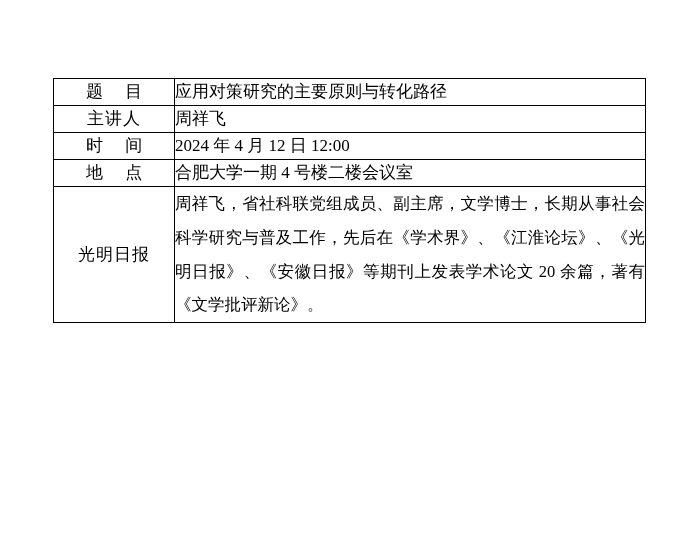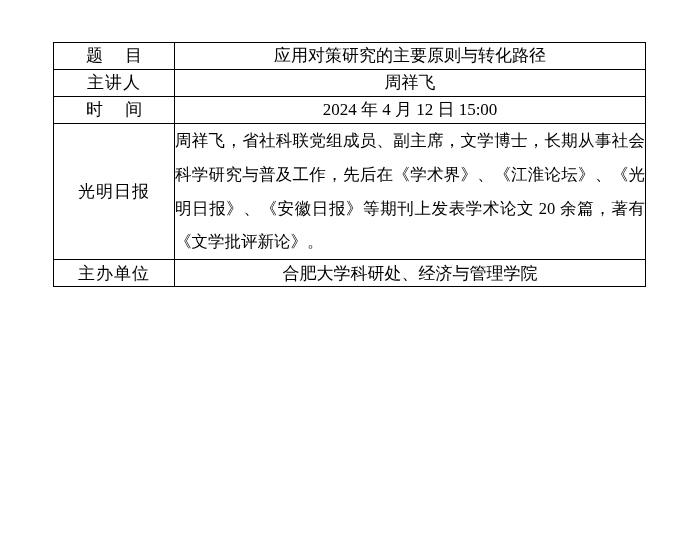--- a/index.html
+++ b/index.html
@@ -23,40 +23,41 @@
   .table-wrap {
     position: absolute;
     left: 53px;
     top: 42px;
     width: 593px;
   }
   table.info-table {
     width: 593px;
     border-collapse: collapse;
     table-layout: fixed;
+    margin-top: 36px;
   }
   table.info-table td {
     border: 1px solid #000000;
     padding: 0;
     vertical-align: middle;
   }
   td.label-cell {
     width: 120px;
     text-align: center;
     font-size: 17px;
     line-height: 1.5;
     letter-spacing: 0.5px;
     padding: 9px 4px;
     white-space: nowrap;
   }
   td.value-cell {
     font-size: 17px;
     line-height: 1.5;
     padding: 9px 10px 9px 12px;
-    text-align: center;
+    text-align: left;
   }
   .row-title td.value-cell,
   .row-speaker td.value-cell,
   .row-time td.value-cell,
   .row-place td.value-cell,
   .row-org td.value-cell {
     height: 26px;
   }
   td.bio-cell {
     font-size: 16.5px;
@@ -92,30 +93,30 @@
         <tr class="row-speaker">
           <td class="label-cell">
             <span class="label-plain">主讲人</span>
           </td>
           <td class="value-cell">周祥飞</td>
         </tr>
         <tr class="row-time">
           <td class="label-cell">
             <span class="label-spaced">时  间</span>
           </td>
-          <td class="value-cell">2024 年 4 月 12 日 15:00</td>
+          <td class="value-cell">2024 年 4 月 12 日 12:00</td>
+        </tr>
+        <tr class="row-place">
+          <td class="label-cell">
+            <span class="label-spaced">地  点</span>
+          </td>
+          <td class="value-cell">合肥大学一期 4 号楼二楼会议室</td>
         </tr>
         <tr class="row-bio">
           <td class="label-cell">
             <span class="label-plain">光明日报</span>
           </td>
           <td class="value-cell bio-cell">周祥飞，省社科联党组成员、副主席，文学博士，长期从事社会科学研究与普及工作，先后在《学术界》、《江淮论坛》、《光明日报》、《安徽日报》等期刊上发表学术论文 20 余篇，著有《文学批评新论》。</td>
         </tr>
-        <tr class="row-org">
-          <td class="label-cell">
-            <span class="label-plain">主办单位</span>
-          </td>
-          <td class="value-cell">合肥大学科研处、经济与管理学院</td>
-        </tr>
       </tbody>
     </table>
   </div>
 </div>
 
 </body></html>

